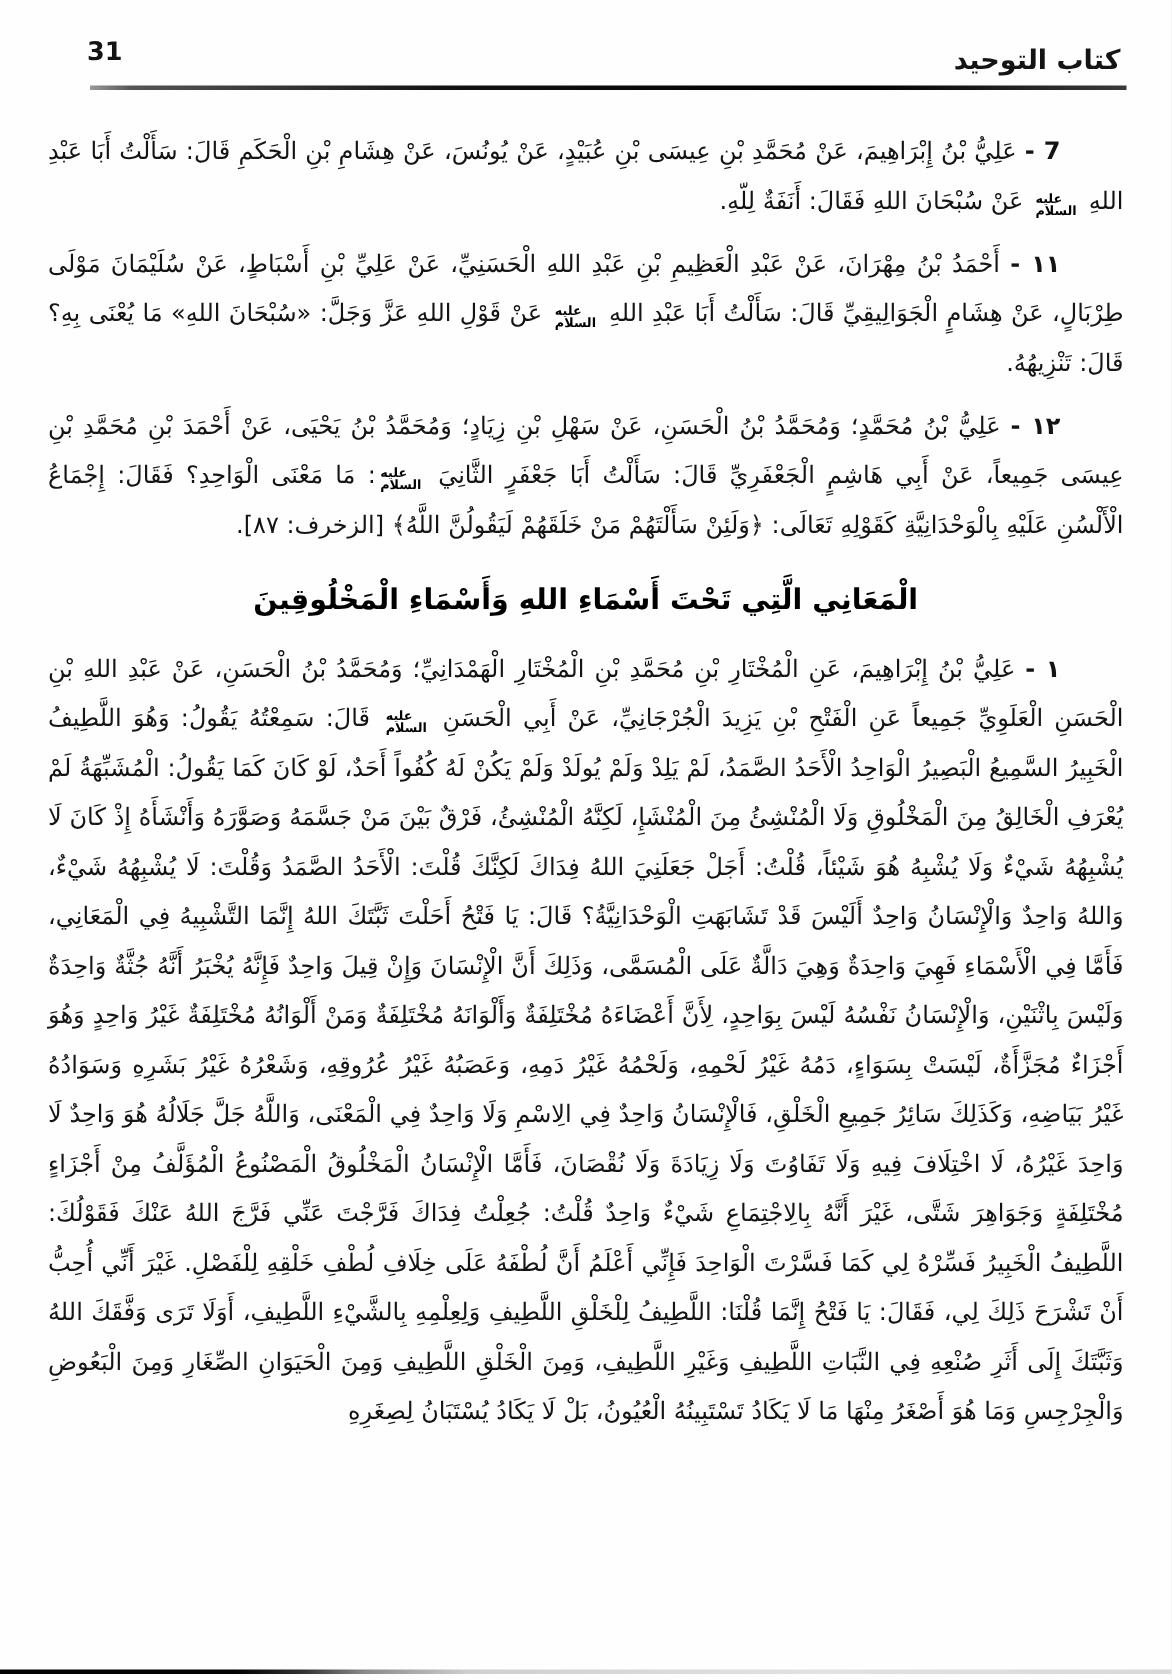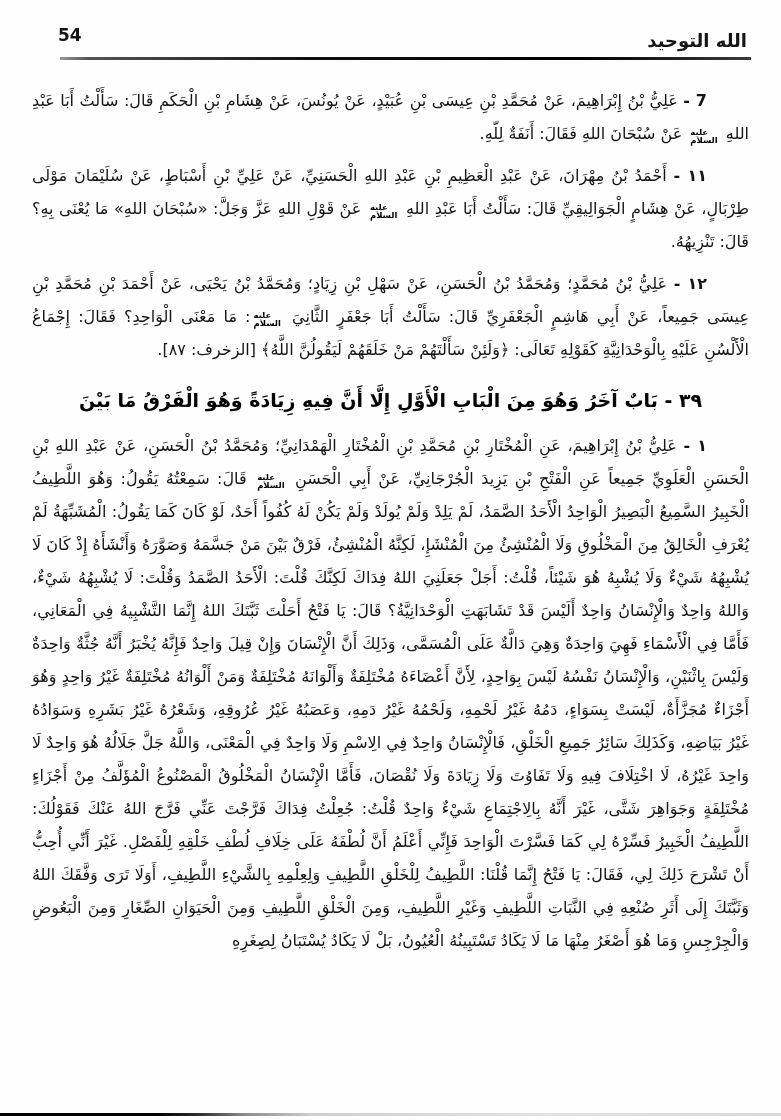--- a/index.html
+++ b/index.html
@@ -41,36 +41,36 @@
     position:absolute;bottom:4px;left:0;width:100%;height:3px;
     background:linear-gradient(to right,#000,#000 20%,#333 26%,#888 31%,#cfcfcf 40%,#e2e2e2 70%,#d8d8d8);
   }
 </style>
 </head>
 <body>
 
 <div class="page">
 
   <header class="page-header">
-    <div class="book-title">الله التوحيد</div>
-    <div class="page-number">54</div>
+    <div class="book-title">كتاب التوحيد</div>
+    <div class="page-number">31</div>
   </header>
 
   <hr class="header-rule">
 
   <main class="body-text">
 
     <p class="hadith"><span class="num">7 -</span> <span>عَلِيُّ بْنُ إِبْرَاهِيمَ، عَنْ مُحَمَّدِ بْنِ عِيسَى بْنِ عُبَيْدٍ، عَنْ يُونُسَ، عَنْ هِشَامِ بْنِ الْحَكَمِ قَالَ: سَأَلْتُ أَبَا عَبْدِ اللهِ <span class="as-symbol">عليه<br>السلام</span> عَنْ سُبْحَانَ اللهِ فَقَالَ: أَنَفَةٌ لِلّهِ.</span></p>
 
     <p class="hadith"><span class="num">١١ -</span> <span>أَحْمَدُ بْنُ مِهْرَانَ، عَنْ عَبْدِ الْعَظِيمِ بْنِ عَبْدِ اللهِ الْحَسَنِيِّ، عَنْ عَلِيِّ بْنِ أَسْبَاطٍ، عَنْ سُلَيْمَانَ مَوْلَى طِرْبَالٍ، عَنْ هِشَامٍ الْجَوَالِيقِيِّ قَالَ: سَأَلْتُ أَبَا عَبْدِ اللهِ <span class="as-symbol">عليه<br>السلام</span> عَنْ قَوْلِ اللهِ عَزَّ وَجَلَّ: «سُبْحَانَ اللهِ» مَا يُعْنَى بِهِ؟ قَالَ: تَنْزِيهُهُ.</span></p>
 
     <p class="hadith"><span class="num">١٢ -</span> <span>عَلِيُّ بْنُ مُحَمَّدٍ؛ وَمُحَمَّدُ بْنُ الْحَسَنِ، عَنْ سَهْلِ بْنِ زِيَادٍ؛ وَمُحَمَّدُ بْنُ يَحْيَى، عَنْ أَحْمَدَ بْنِ مُحَمَّدِ بْنِ عِيسَى جَمِيعاً، عَنْ أَبِي هَاشِمٍ الْجَعْفَرِيِّ قَالَ: سَأَلْتُ أَبَا جَعْفَرٍ الثَّانِيَ <span class="as-symbol">عليه<br>السلام</span>: مَا مَعْنَى الْوَاحِدِ؟ فَقَالَ: إِجْمَاعُ الْأَلْسُنِ عَلَيْهِ بِالْوَحْدَانِيَّةِ كَقَوْلِهِ تَعَالَى: ﴿وَلَئِنْ سَأَلْتَهُمْ مَنْ خَلَقَهُمْ لَيَقُولُنَّ اللَّهُ﴾ [الزخرف: ٨٧].</span></p>
 
     <h2 class="chapter-heading">
-      <div>٣٩ - بَابٌ آخَرُ وَهُوَ مِنَ الْبَابِ الْأَوَّلِ إِلَّا أَنَّ فِيهِ زِيَادَةً وَهُوَ الْفَرْقُ مَا بَيْنَ</div>
+      <div>الْمَعَانِي الَّتِي تَحْتَ أَسْمَاءِ اللهِ وَأَسْمَاءِ الْمَخْلُوقِينَ</div>
     </h2>
 
     <p class="hadith"><span class="num">١ -</span> <span>عَلِيُّ بْنُ إِبْرَاهِيمَ، عَنِ الْمُخْتَارِ بْنِ مُحَمَّدِ بْنِ الْمُخْتَارِ الْهَمْدَانِيِّ؛ وَمُحَمَّدُ بْنُ الْحَسَنِ، عَنْ عَبْدِ اللهِ بْنِ الْحَسَنِ الْعَلَوِيِّ جَمِيعاً عَنِ الْفَتْحِ بْنِ يَزِيدَ الْجُرْجَانِيِّ، عَنْ أَبِي الْحَسَنِ <span class="as-symbol">عليه<br>السلام</span> قَالَ: سَمِعْتُهُ يَقُولُ: وَهُوَ اللَّطِيفُ الْخَبِيرُ السَّمِيعُ الْبَصِيرُ الْوَاحِدُ الْأَحَدُ الصَّمَدُ، لَمْ يَلِدْ وَلَمْ يُولَدْ وَلَمْ يَكُنْ لَهُ كُفُواً أَحَدٌ، لَوْ كَانَ كَمَا يَقُولُ: الْمُشَبِّهَةُ لَمْ يُعْرَفِ الْخَالِقُ مِنَ الْمَخْلُوقِ وَلَا الْمُنْشِئُ مِنَ الْمُنْشَإِ، لَكِنَّهُ الْمُنْشِئُ، فَرْقٌ بَيْنَ مَنْ جَسَّمَهُ وَصَوَّرَهُ وَأَنْشَأَهُ إِذْ كَانَ لَا يُشْبِهُهُ شَيْءٌ وَلَا يُشْبِهُ هُوَ شَيْئاً، قُلْتُ: أَجَلْ جَعَلَنِيَ اللهُ فِدَاكَ لَكِنَّكَ قُلْتَ: الْأَحَدُ الصَّمَدُ وَقُلْتَ: لَا يُشْبِهُهُ شَيْءٌ، وَاللهُ وَاحِدٌ وَالْإِنْسَانُ وَاحِدٌ أَلَيْسَ قَدْ تَشَابَهَتِ الْوَحْدَانِيَّةُ؟ قَالَ: يَا فَتْحُ أَحَلْتَ ثَبَّتَكَ اللهُ إِنَّمَا التَّشْبِيهُ فِي الْمَعَانِي، فَأَمَّا فِي الْأَسْمَاءِ فَهِيَ وَاحِدَةٌ وَهِيَ دَالَّةٌ عَلَى الْمُسَمَّى، وَذَلِكَ أَنَّ الْإِنْسَانَ وَإِنْ قِيلَ وَاحِدٌ فَإِنَّهُ يُخْبَرُ أَنَّهُ جُثَّةٌ وَاحِدَةٌ وَلَيْسَ بِاثْنَيْنِ، وَالْإِنْسَانُ نَفْسُهُ لَيْسَ بِوَاحِدٍ، لِأَنَّ أَعْضَاءَهُ مُخْتَلِفَةٌ وَأَلْوَانَهُ مُخْتَلِفَةٌ وَمَنْ أَلْوَانُهُ مُخْتَلِفَةٌ غَيْرُ وَاحِدٍ وَهُوَ أَجْزَاءٌ مُجَزَّأَةٌ، لَيْسَتْ بِسَوَاءٍ، دَمُهُ غَيْرُ لَحْمِهِ، وَلَحْمُهُ غَيْرُ دَمِهِ، وَعَصَبُهُ غَيْرُ عُرُوقِهِ، وَشَعْرُهُ غَيْرُ بَشَرِهِ وَسَوَادُهُ غَيْرُ بَيَاضِهِ، وَكَذَلِكَ سَائِرُ جَمِيعِ الْخَلْقِ، فَالْإِنْسَانُ وَاحِدٌ فِي الِاسْمِ وَلَا وَاحِدٌ فِي الْمَعْنَى، وَاللَّهُ جَلَّ جَلَالُهُ هُوَ وَاحِدٌ لَا وَاحِدَ غَيْرُهُ، لَا اخْتِلَافَ فِيهِ وَلَا تَفَاوُتَ وَلَا زِيَادَةَ وَلَا نُقْصَانَ، فَأَمَّا الْإِنْسَانُ الْمَخْلُوقُ الْمَصْنُوعُ الْمُؤَلَّفُ مِنْ أَجْزَاءٍ مُخْتَلِفَةٍ وَجَوَاهِرَ شَتَّى، غَيْرَ أَنَّهُ بِالِاجْتِمَاعِ شَيْءٌ وَاحِدٌ قُلْتُ: جُعِلْتُ فِدَاكَ فَرَّجْتَ عَنِّي فَرَّجَ اللهُ عَنْكَ فَقَوْلُكَ: اللَّطِيفُ الْخَبِيرُ فَسِّرْهُ لِي كَمَا فَسَّرْتَ الْوَاحِدَ فَإِنِّي أَعْلَمُ أَنَّ لُطْفَهُ عَلَى خِلَافِ لُطْفِ خَلْقِهِ لِلْفَصْلِ. غَيْرَ أَنِّي أُحِبُّ أَنْ تَشْرَحَ ذَلِكَ لِي، فَقَالَ: يَا فَتْحُ إِنَّمَا قُلْنَا: اللَّطِيفُ لِلْخَلْقِ اللَّطِيفِ وَلِعِلْمِهِ بِالشَّيْءِ اللَّطِيفِ، أَوَلَا تَرَى وَفَّقَكَ اللهُ وَثَبَّتَكَ إِلَى أَثَرِ صُنْعِهِ فِي النَّبَاتِ اللَّطِيفِ وَغَيْرِ اللَّطِيفِ، وَمِنَ الْخَلْقِ اللَّطِيفِ وَمِنَ الْحَيَوَانِ الصِّغَارِ وَمِنَ الْبَعُوضِ وَالْجِرْجِسِ وَمَا هُوَ أَصْغَرُ مِنْهَا مَا لَا يَكَادُ تَسْتَبِينُهُ الْعُيُونُ، بَلْ لَا يَكَادُ يُسْتَبَانُ لِصِغَرِهِ</span></p>
 
   </main>
 
   <div class="bottom-rule"></div>
 
 </div>
 

